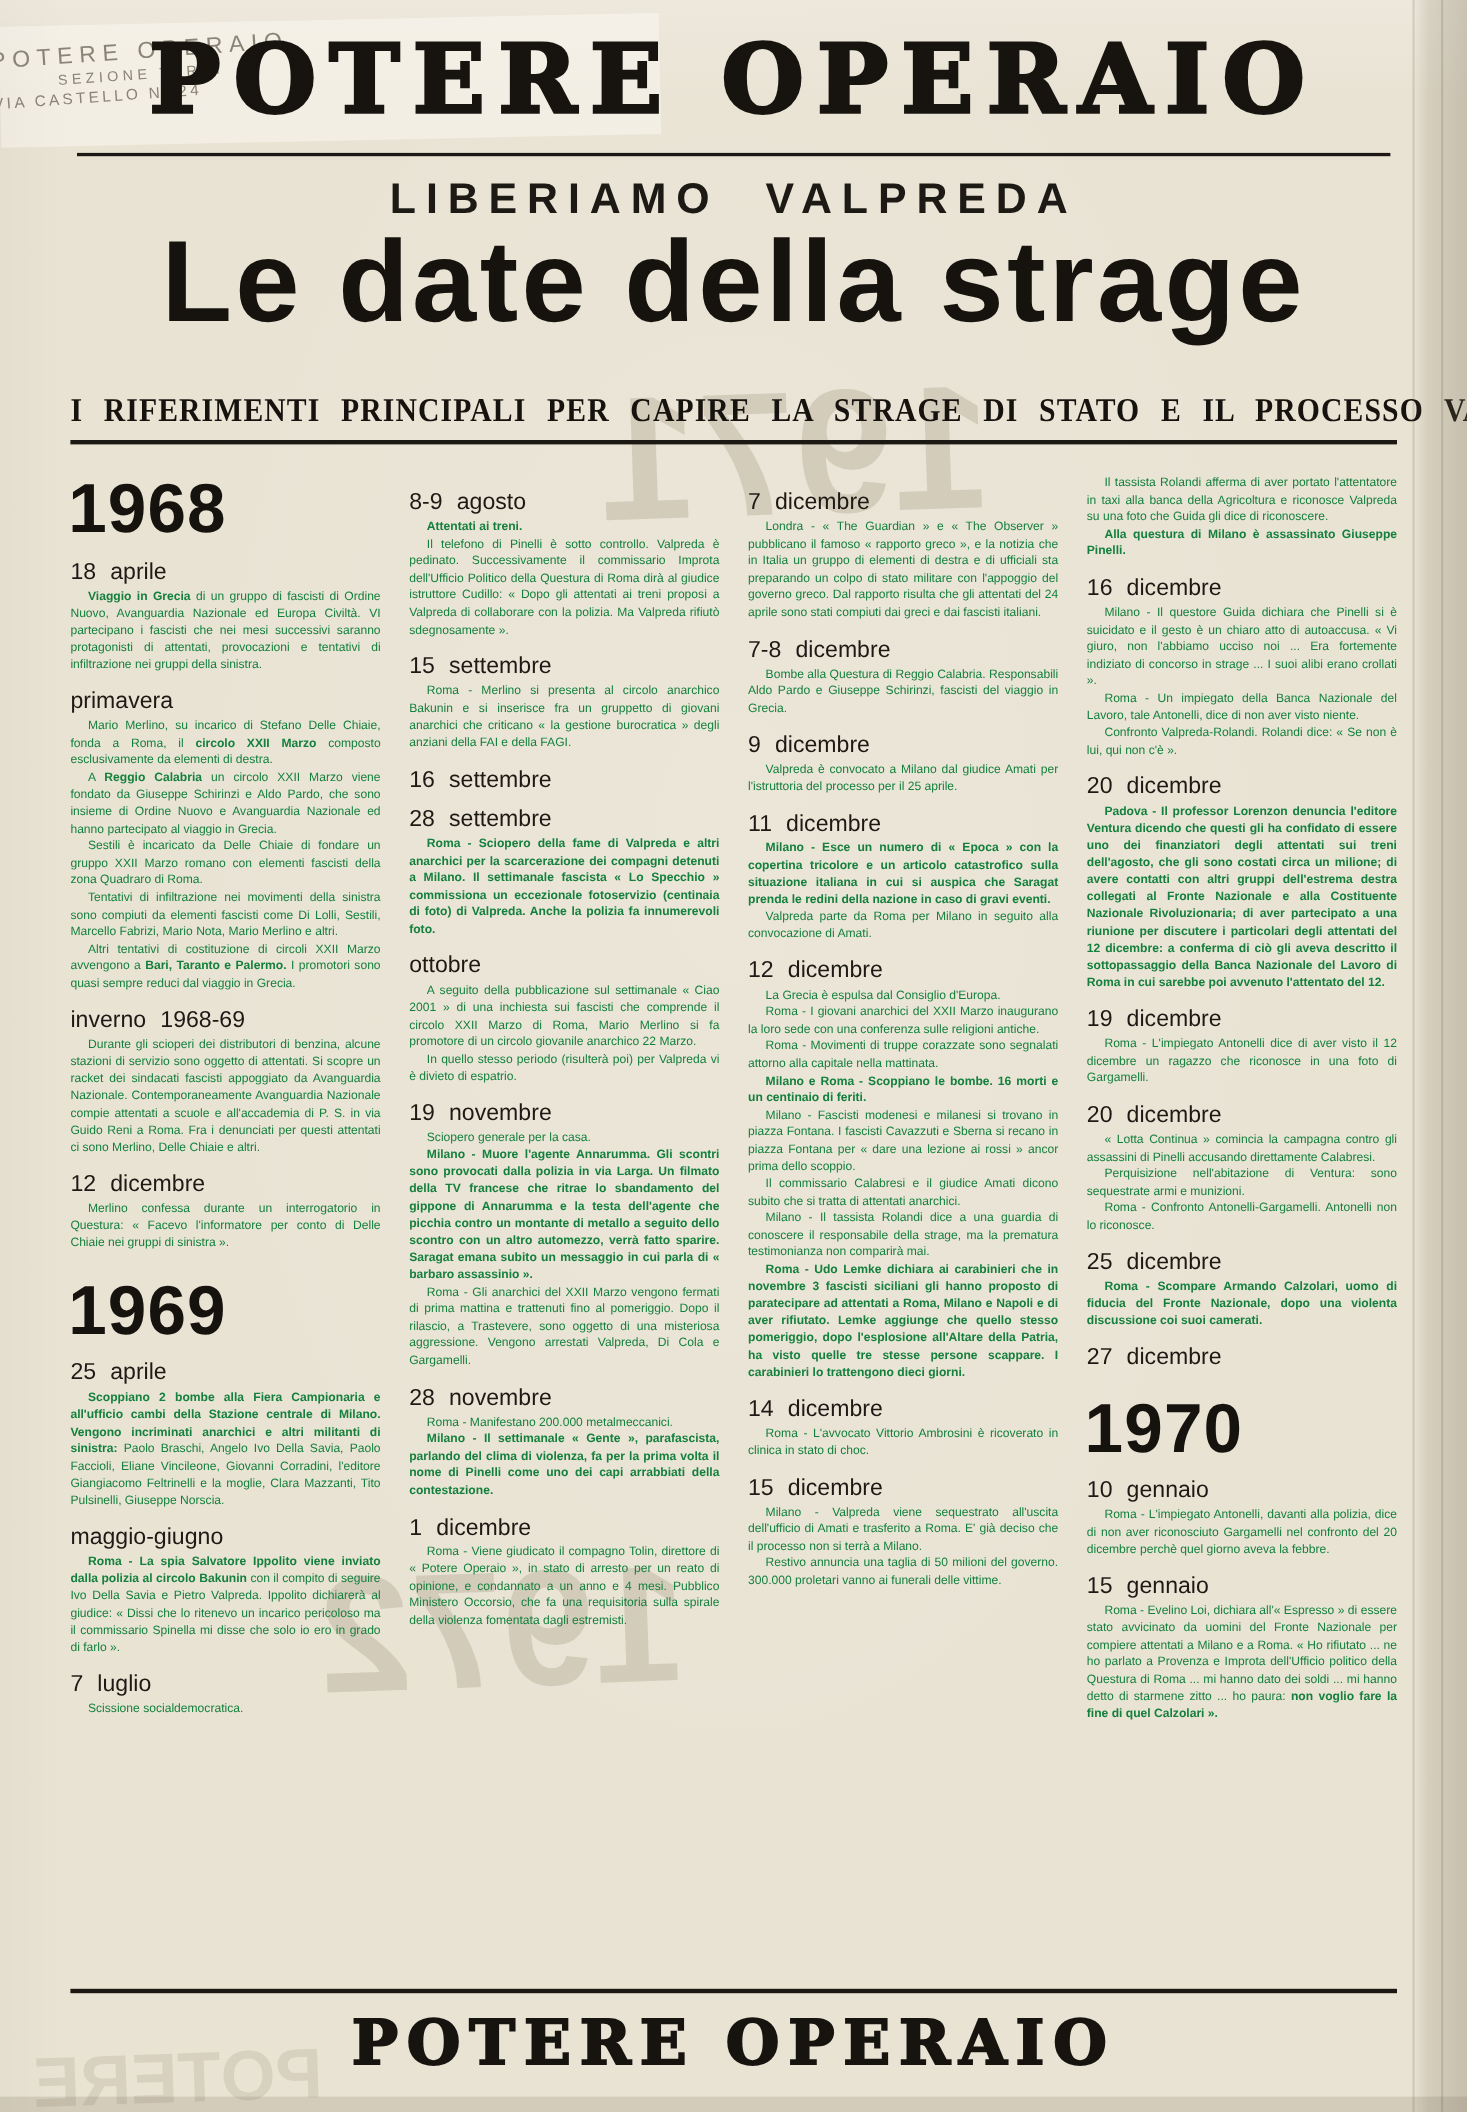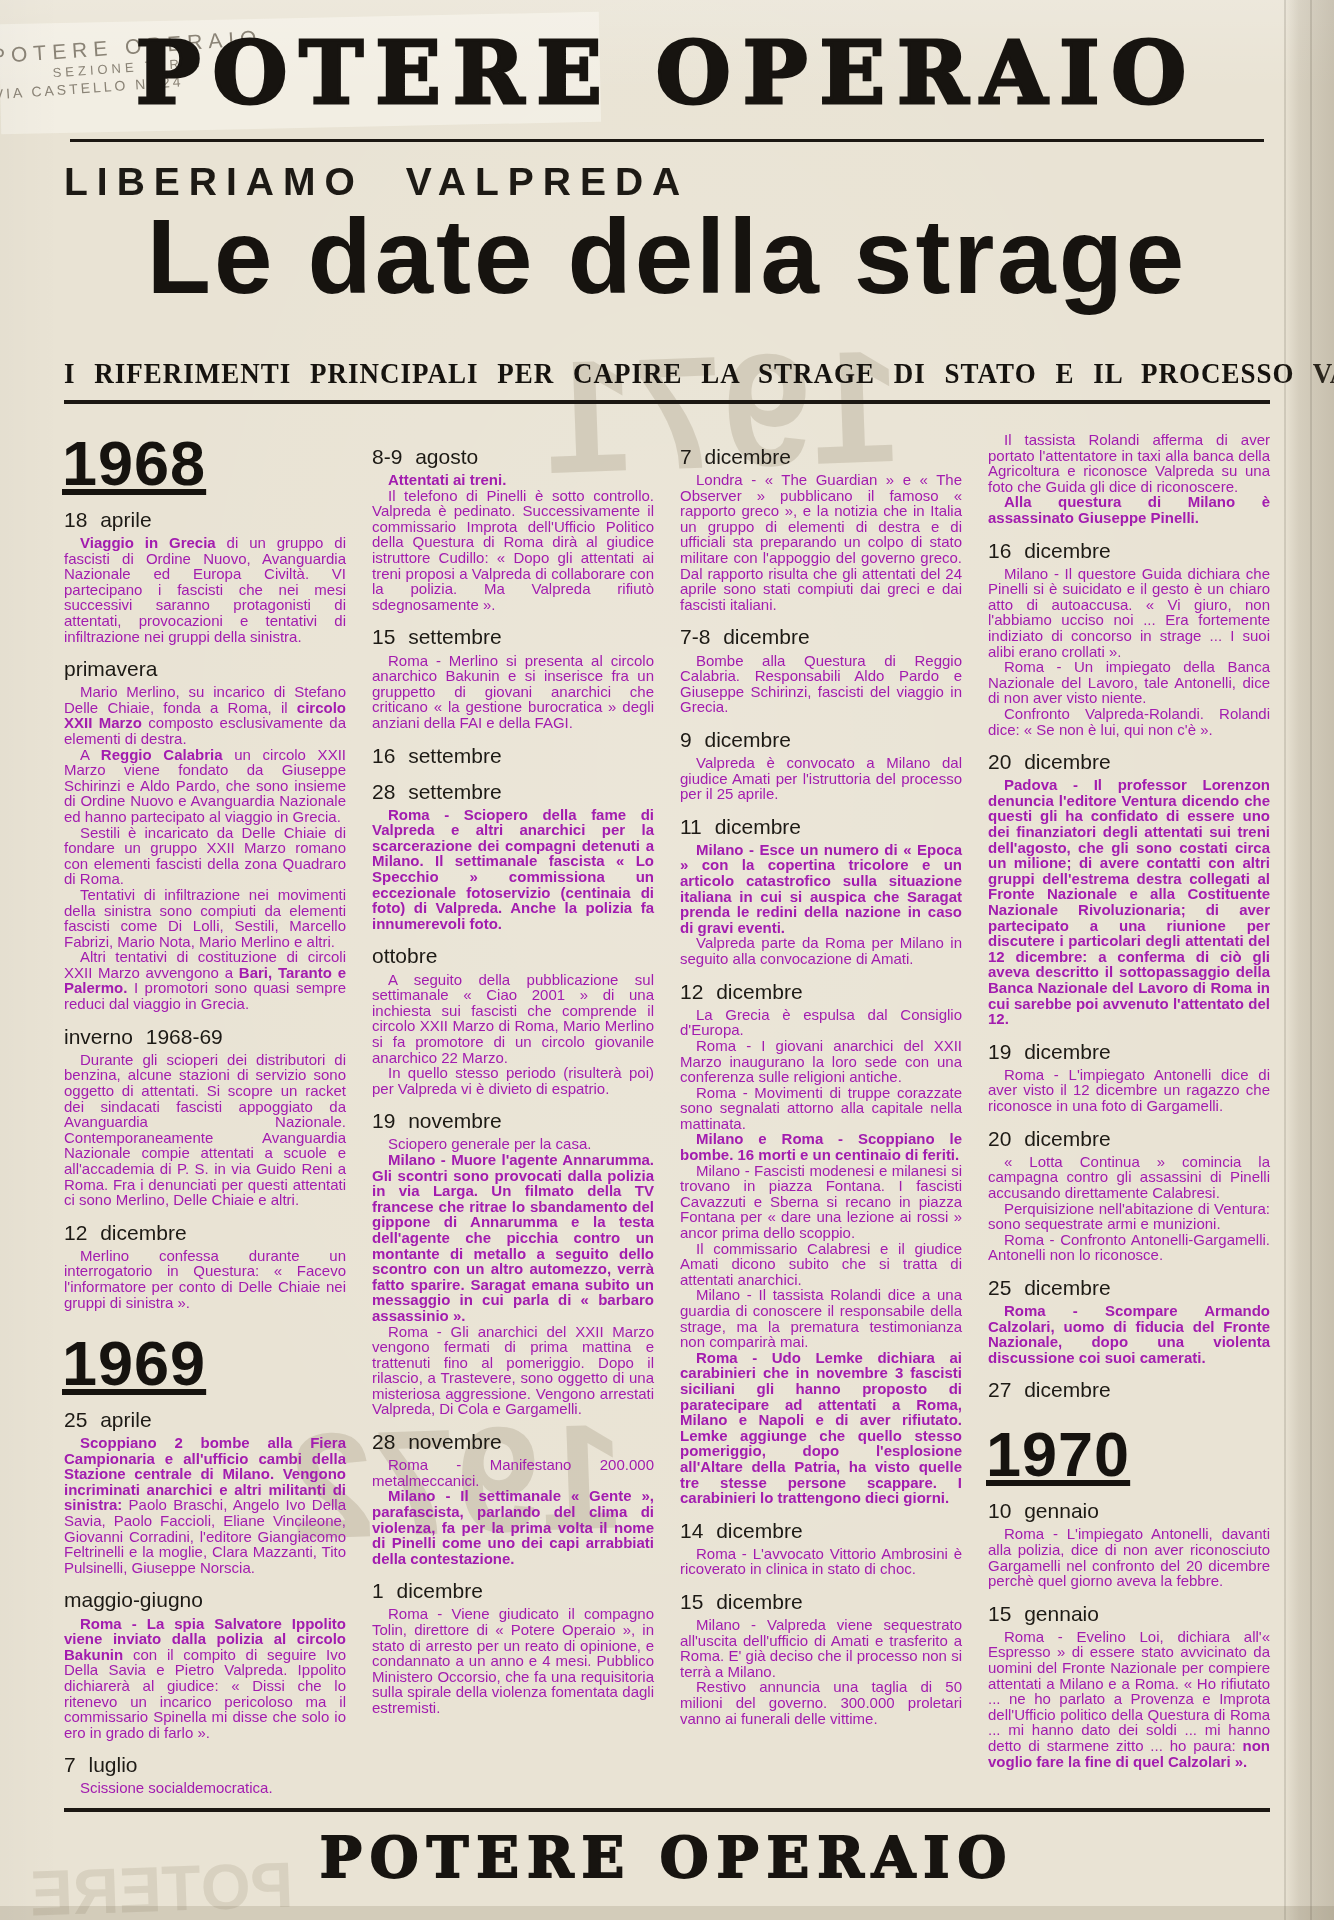--- a/index.html
+++ b/index.html
@@ -37,44 +37,44 @@
   .stamp .s2{font-size:13px;letter-spacing:4px;text-align:center;}
   .stamp .s3{font-size:14px;letter-spacing:3px;}
 
   
   .masthead{position:absolute;left:64px;right:64px;top:28px;text-align:center;
     font-family:"DejaVu Serif","Liberation Serif",serif;font-weight:bold;
     font-size:86px;letter-spacing:12px;color:#171410;line-height:1.05;
     -webkit-text-stroke:3px #171410;white-space:nowrap;}
   .rule-1{position:absolute;left:70px;right:70px;top:139px;border-top:3px solid #1c1813;}
 
-  .subtitle{position:absolute;left:64px;right:64px;top:160px;
+  .subtitle{position:absolute;left:64px;right:64px;top:160px;text-align:center;
     font-weight:bold;font-size:39px;letter-spacing:9px;word-spacing:22px;color:#1d1a15;}
 
   .main-title{position:absolute;left:60px;right:60px;top:204px;text-align:center;
     font-weight:bold;font-size:105px;letter-spacing:3px;color:#16130f;line-height:1;
     white-space:nowrap;}
 
   .kicker{position:absolute;left:64px;right:64px;top:356px;text-align:center;
     font-family:"Liberation Serif","DejaVu Serif",serif;font-weight:bold;
     font-size:27px;letter-spacing:1px;word-spacing:11px;color:#16130f;white-space:nowrap;
     transform:scaleY(1.12);transform-origin:top;}
   .rule-2{position:absolute;left:64px;right:64px;top:400px;border-top:4px solid #1c1813;}
 
   
   .columns{position:absolute;left:64px;right:64px;top:432px;display:flex;gap:26px;}
   .col{flex:1 1 0;min-width:0;}
 
   .year{font-weight:bold;font-size:63px;line-height:0.95;letter-spacing:1px;
-    color:#16130f;margin:24px 0 14px -2px;text-decoration:underline;}
+    color:#16130f;margin:24px 0 14px -2px;}
   .col .year:first-child{margin-top:2px;}
   .date-heading{font-weight:normal;font-size:21px;word-spacing:7px;color:#1d1a15;
     margin:13px 0 4px 0;line-height:1.1;}
-  .body-para{margin:0;font-size:15px;line-height:15.6px;text-align:justify;
-    text-indent:16px;color:#a21caf;hyphens:auto;-webkit-hyphens:auto;}
+  .body-para{margin:0;font-size:11px;line-height:15.6px;text-align:justify;
+    text-indent:16px;color:#15803d;hyphens:auto;-webkit-hyphens:auto;}
   .body-para.bold{font-weight:bold;}
   .body-para b{font-weight:bold;}
 
   .footer-rule{position:absolute;left:64px;right:64px;top:1808px;border-top:4px solid #1c1813;}
   .footer-text{position:absolute;left:64px;right:64px;top:1824px;text-align:center;
     font-family:"DejaVu Serif","Liberation Serif",serif;font-weight:bold;
     font-size:56px;letter-spacing:8px;color:#171410;
     -webkit-text-stroke:2px #171410;white-space:nowrap;}
 </style>
 </head>

